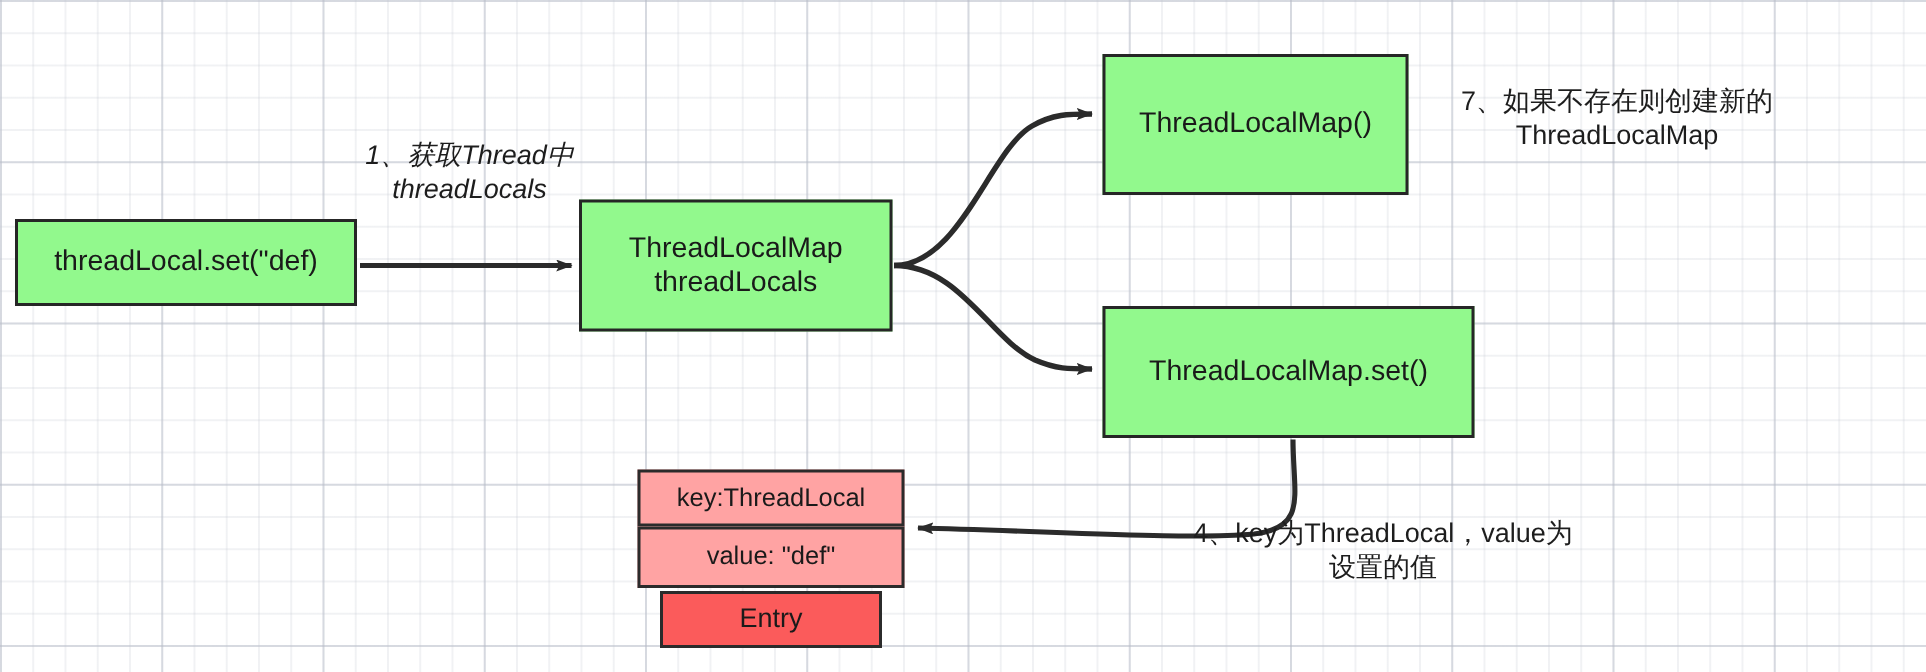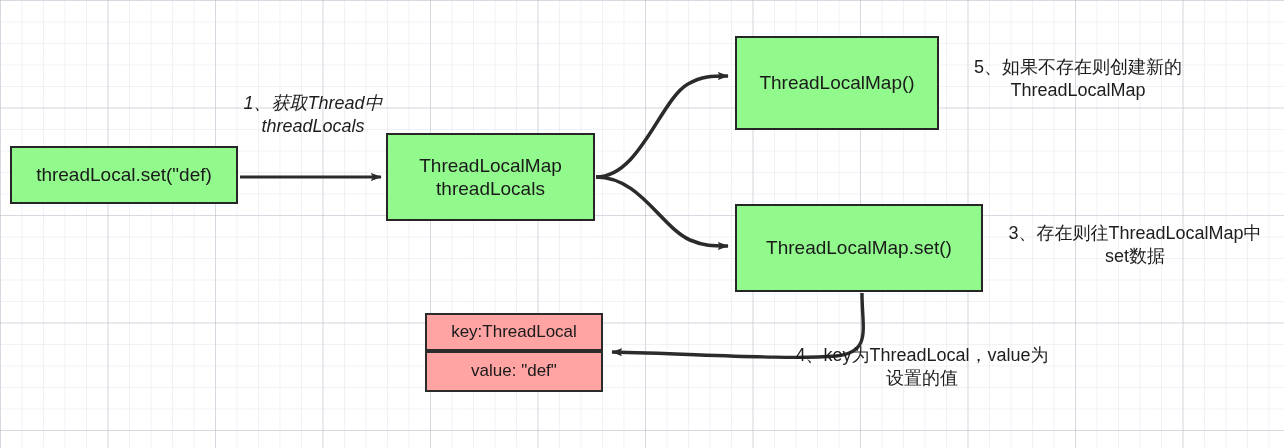--- a/index.html
+++ b/index.html
@@ -110,26 +110,25 @@
 threadLocals</div>
 
   <div class="node green" id="node-threadlocalmap-ctor">ThreadLocalMap()</div>
 
   <div class="node green" id="node-threadlocalmap-set">ThreadLocalMap.set()</div>
 
   <div class="node pink" id="node-entry-key">key:ThreadLocal</div>
 
   <div class="node pink" id="node-entry-value">value: "def"</div>
 
+  <div class="node red" id="node-entry-title">Entry</div>
 
   <div class="label" id="label-step-1">1、获取Thread中
 threadLocals</div>
 
-  <div class="label" id="label-step-2">5、如果不存在则创建新的
+  <div class="label" id="label-step-2">7、如果不存在则创建新的
 ThreadLocalMap</div>
 
-  <div class="label" id="label-step-3">3、存在则往ThreadLocalMap中
-set数据</div>
 
   <div class="label" id="label-step-4">4、key为ThreadLocal，value为
 设置的值</div>
 
 </div>
 
 </body></html>

